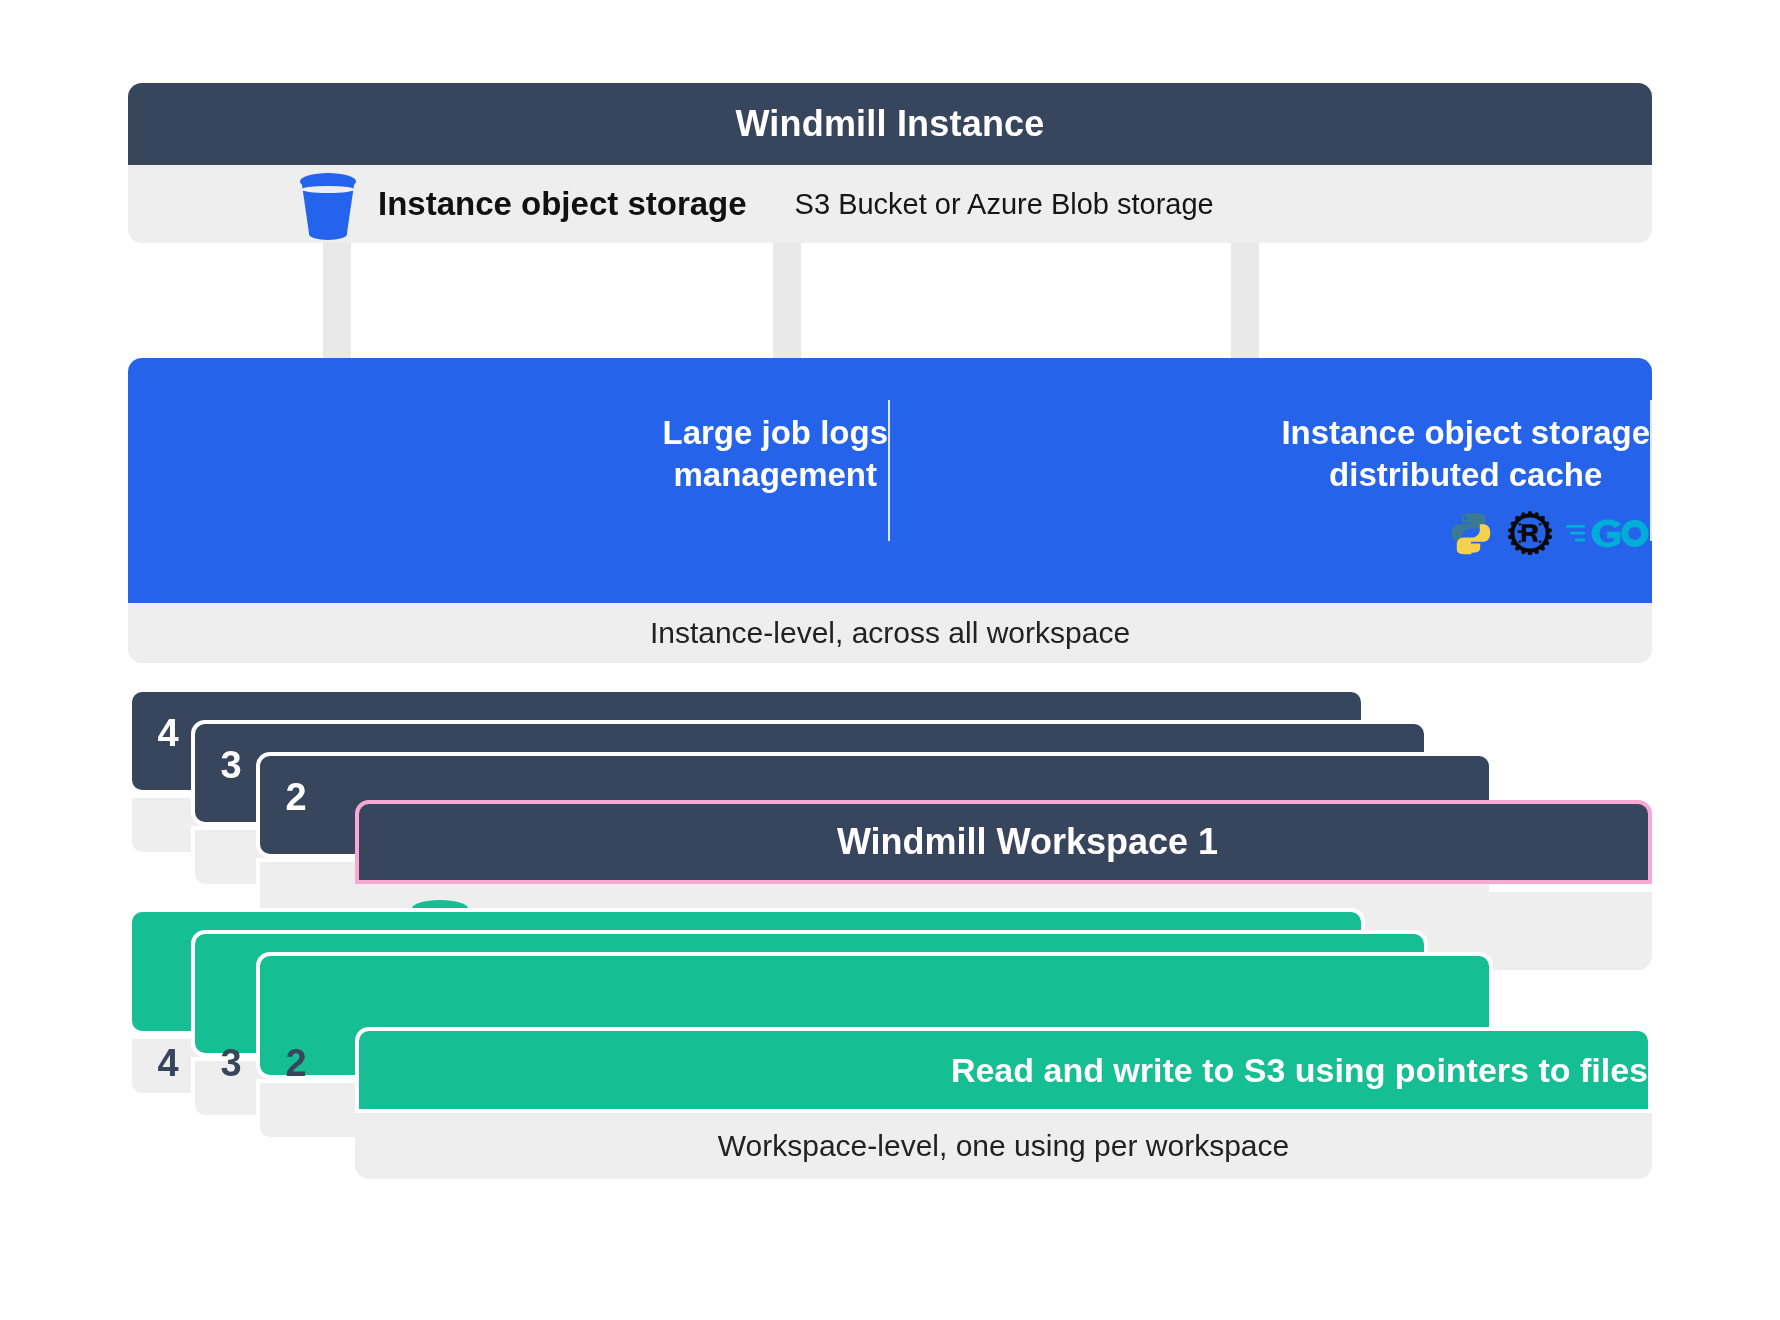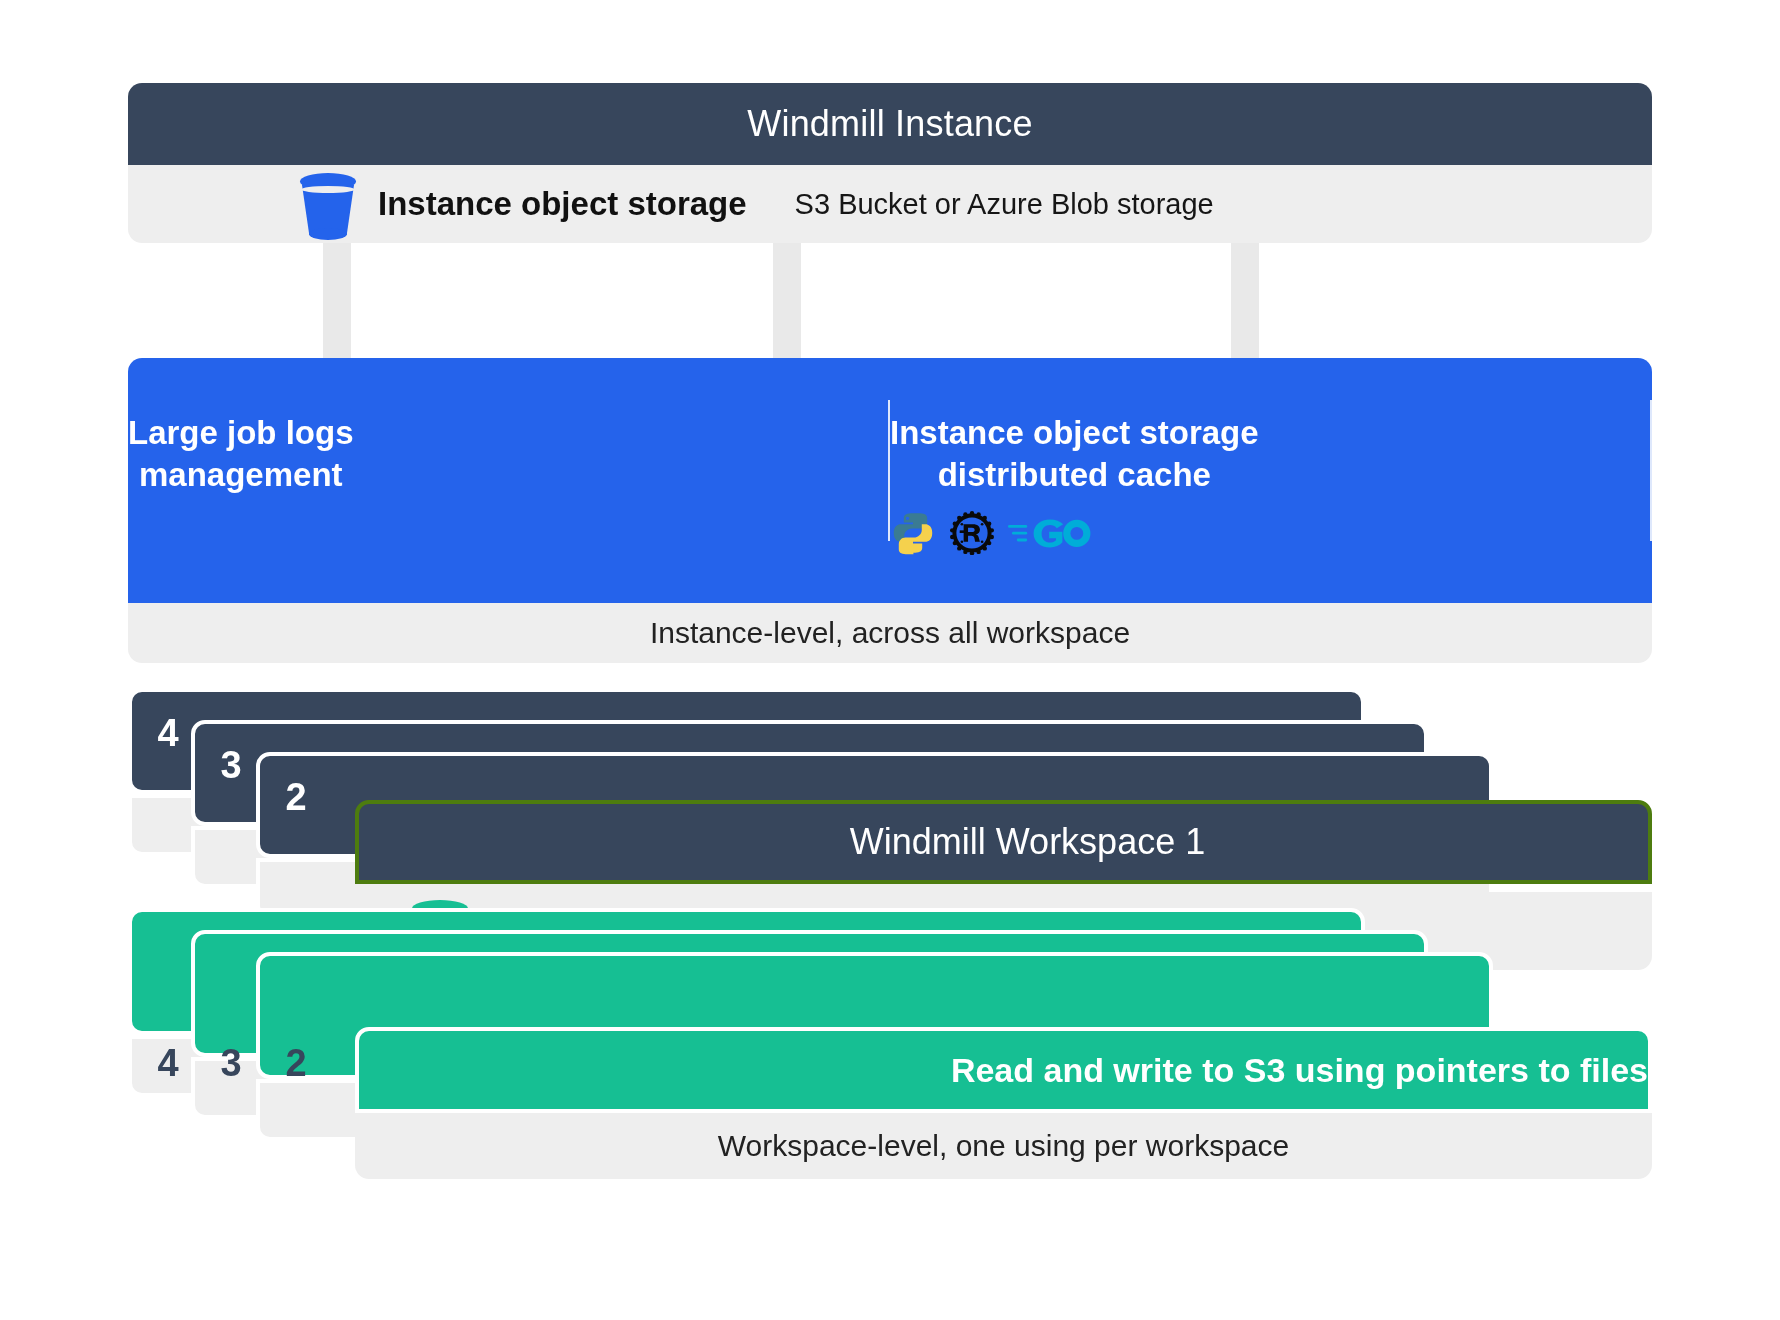--- a/index.html
+++ b/index.html
@@ -8,21 +8,21 @@
     background:#ffffff;
     font-family:"Liberation Sans","DejaVu Sans",sans-serif;
     overflow:hidden;
   }
   .canvas{position:relative;width:1780px;height:1320px;}
 
   
   .card-dark-head{
     background:#37465c;color:#ffffff;
     display:flex;align-items:center;justify-content:center;
-    font-weight:normal;
+    font-weight:bold;
     border-radius:14px 14px 0 0;
   }
   .card-grey-row{
     background:#eeeeee;color:#111111;
     display:flex;align-items:center;
     border-radius:0 0 14px 14px;
   }
   .blue-band{
     background:#2563eb;color:#ffffff;
     border-radius:14px 14px 0 0;
@@ -58,21 +58,21 @@
   }
   #instance-storage-row .sub{
     font-size:29px;margin-left:48px;white-space:nowrap;color:#161616;
   }
 
   #instance-features{
     position:absolute;left:128px;top:358px;width:1524px;height:245px;
   }
   .feature-col{
     flex:1;display:flex;flex-direction:column;
-    align-items:flex-start;justify-content:flex-start;
+    align-items:flex-end;justify-content:flex-start;
     padding-top:54px;position:relative;
   }
   .feature-col .ftext{
     font-size:33px;font-weight:bold;line-height:1.28;text-align:center;
     white-space:pre-line;
   }
   .divider{
     width:2px;background:#ffffff;opacity:.85;
     margin:42px 0 62px 0;flex:0 0 2px;
   }
@@ -92,21 +92,21 @@
   .stack-num{
     position:absolute;color:#ffffff;font-size:38px;font-weight:bold;
   }
   .stack-card-body{
     position:absolute;background:#eeeeee;border:4px solid #ffffff;
     border-radius:0 0 14px 14px;box-sizing:border-box;
   }
 
   #ws-header{
     position:absolute;left:355px;top:800px;width:1297px;height:84px;
-    font-size:36px;border:4px solid #4d7c0f;box-sizing:border-box;
+    font-size:36px;border:4px solid #f9a8d4;box-sizing:border-box;
     border-radius:14px 14px 0 0;
     padding-left:48px;
   }
   #ws-storage-row{
     position:absolute;left:355px;top:892px;width:1297px;height:78px;
   }
   #ws-storage-row .bucket{margin-left:57px;}
   #ws-storage-row .lbl{
     font-size:34px;font-weight:bold;margin-left:26px;white-space:nowrap;
   }

